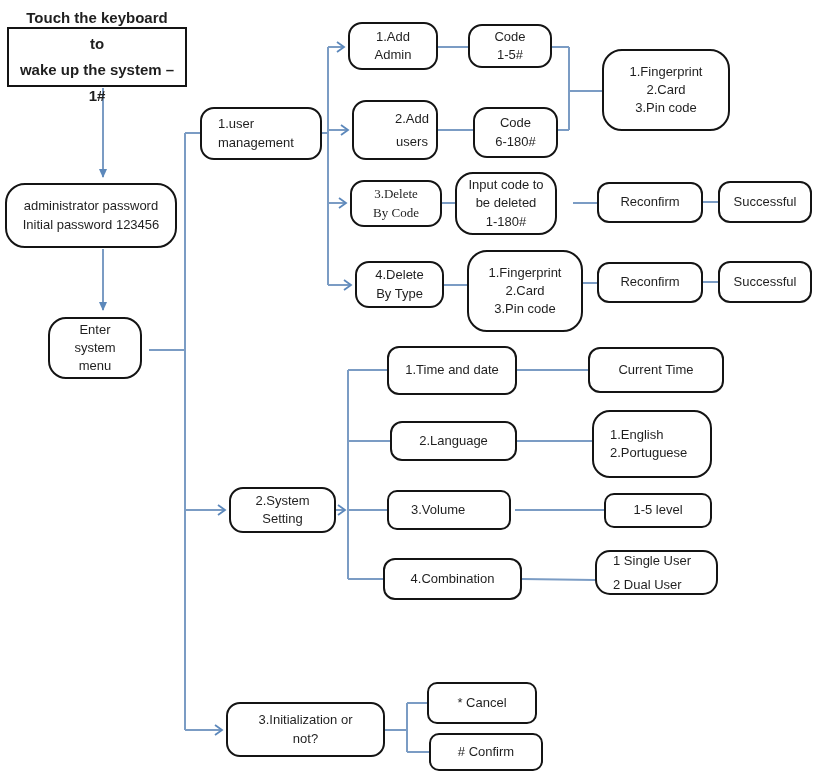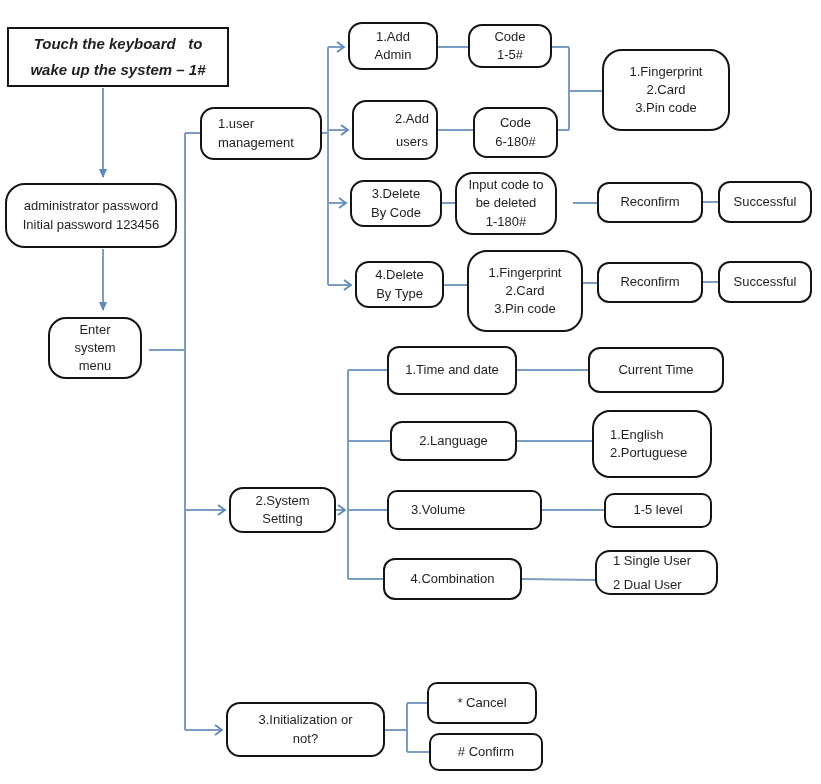--- a/index.html
+++ b/index.html
@@ -86,21 +86,21 @@
       <line class="wire" x1="522" y1="579" x2="595" y2="580"></line>
 
       <line class="wire" x1="185" y1="730" x2="222" y2="730" marker-end="url(#vopen)"></line>
       <line class="wire" x1="385" y1="730" x2="407" y2="730"></line>
       <line class="wire" x1="407" y1="703" x2="407" y2="752"></line>
       <line class="wire" x1="407" y1="703" x2="427" y2="703"></line>
       <line class="wire" x1="407" y1="752" x2="429" y2="752"></line>
     </g>
   </svg>
 
-  <div class="node r0 bold fs15 bw25" style="left:7px;top:27px;width:222px;height:60px;font-style:italic;">Touch the keyboard   to
+  <div class="node r0 bold fs15 bw25" style="left:7px;top:27px;width:180px;height:60px;">Touch the keyboard   to
 wake up the system – 1#</div>
 
   <div class="node r20" style="left:5px;top:183px;width:172px;height:65px;">administrator password
 Initial password 123456</div>
 
   <div class="node r18" style="left:48px;top:317px;width:94px;height:62px;">Enter
 system
 menu</div>
 
   <div class="node r14 al" style="left:200px;top:107px;width:122px;height:53px;">1.user
@@ -115,21 +115,21 @@
   <div class="node r14 lh18" style="left:352px;top:100px;width:86px;height:60px;padding-left:38px;">2.Add
 users</div>
 
   <div class="node r14" style="left:473px;top:107px;width:85px;height:51px;">Code
 6-180#</div>
 
   <div class="node r20" style="left:602px;top:49px;width:128px;height:82px;">1.Fingerprint
 2.Card
 3.Pin code</div>
 
-  <div class="node r14" style="left:350px;top:180px;width:92px;height:47px;">3.Delete
+  <div class="node r14" style="left:350px;top:180px;width:92px;height:47px;font-family:Liberation Serif, serif;">3.Delete
 By Code</div>
 
   <div class="node r18" style="left:455px;top:172px;width:102px;height:63px;">Input code to
 be deleted
 1-180#</div>
 
   <div class="node r12" style="left:597px;top:182px;width:106px;height:41px;">Reconfirm</div>
 
   <div class="node r12" style="left:718px;top:181px;width:94px;height:42px;">Successful</div>
 
@@ -144,21 +144,21 @@
 
   <div class="node r12" style="left:718px;top:261px;width:94px;height:42px;">Successful</div>
 
   <div class="node r14" style="left:229px;top:487px;width:107px;height:46px;">2.System
 Setting</div>
 
   <div class="node r12" style="left:387px;top:346px;width:130px;height:49px;">1.Time and date</div>
 
   <div class="node r12" style="left:390px;top:421px;width:127px;height:40px;">2.Language</div>
 
-  <div class="node r10 pl22" style="left:387px;top:490px;width:155px;height:40px;">3.Volume</div>
+  <div class="node r10 pl22" style="left:387px;top:490px;width:124px;height:40px;">3.Volume</div>
 
   <div class="node r12" style="left:383px;top:558px;width:139px;height:42px;">4.Combination</div>
 
   <div class="node r12" style="left:588px;top:347px;width:136px;height:46px;">Current Time</div>
 
   <div class="node r18 al" style="left:592px;top:410px;width:120px;height:68px;">1.English
 2.Portuguese</div>
 
   <div class="node r10" style="left:604px;top:493px;width:108px;height:35px;">1-5 level</div>
 

